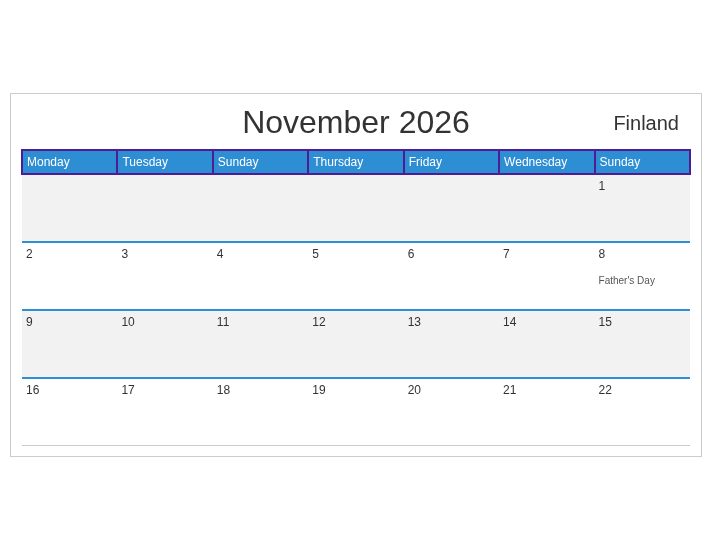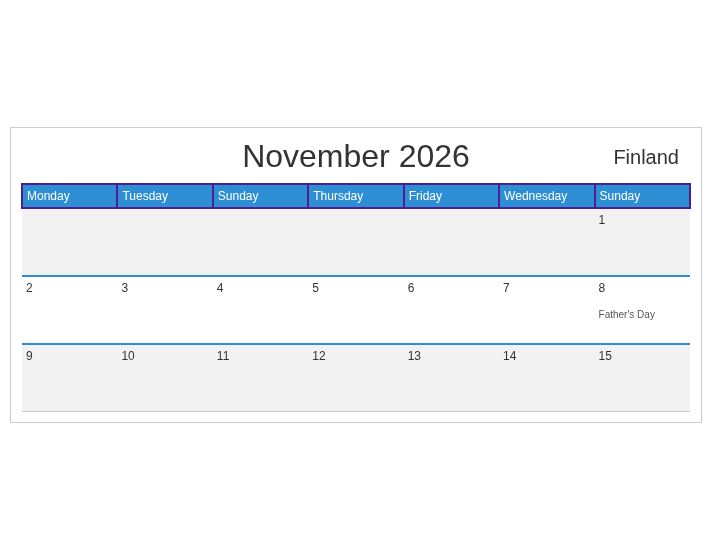--- a/index.html
+++ b/index.html
@@ -164,15 +164,24 @@
         </tr>
         <tr class="week-row">
           <td><span class="day-num">9</span></td>
           <td><span class="day-num">10</span></td>
           <td><span class="day-num">11</span></td>
           <td><span class="day-num">12</span></td>
           <td><span class="day-num">13</span></td>
           <td><span class="day-num">14</span></td>
           <td><span class="day-num">15</span></td>
         </tr>
+        <tr class="week-row">
+          <td><span class="day-num">16</span></td>
+          <td><span class="day-num">17</span></td>
+          <td><span class="day-num">18</span></td>
+          <td><span class="day-num">19</span></td>
+          <td><span class="day-num">20</span></td>
+          <td><span class="day-num">21</span></td>
+          <td><span class="day-num">22</span></td>
+        </tr>
       </tbody>
   </table>
 </div>
 
 </body></html>

